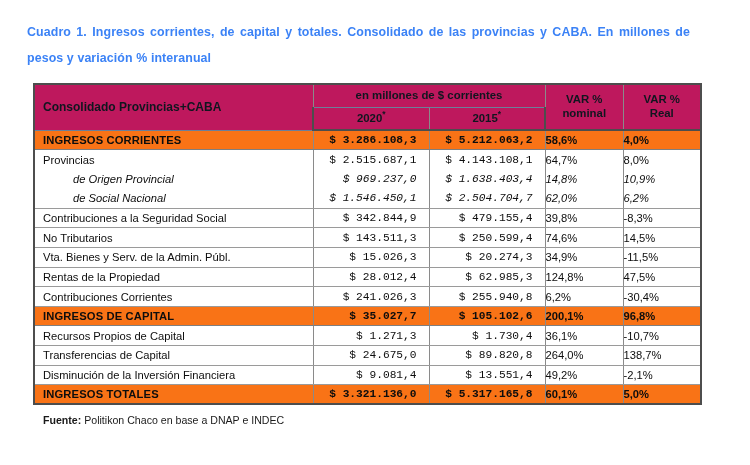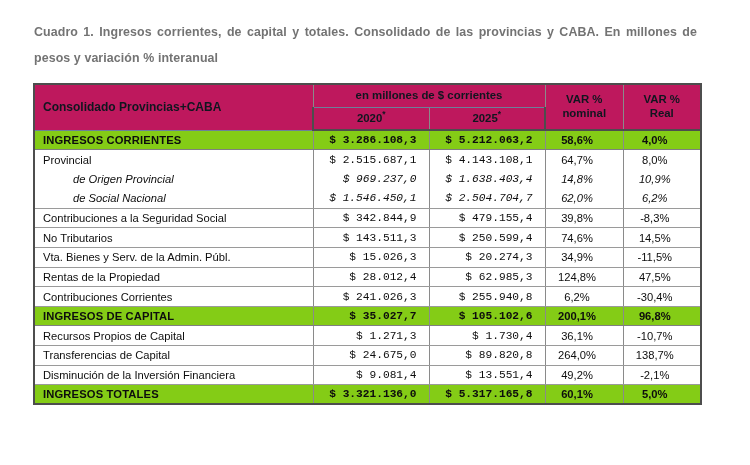--- a/index.html
+++ b/index.html
@@ -18,30 +18,30 @@
   .page {
     position: relative;
     width: 750px;
     height: 465px;
     box-sizing: border-box;
   }
 
   
   .caption {
     position: absolute;
-    left: 34px;
+    left: 27px;
     top: 19px;
     width: 663px;
     font-size: 12.4px;
     font-weight: bold;
     line-height: 26px;
     letter-spacing: 0.1px;
     text-align: justify;
     text-align-last: left;
-    color: #737373;
+    color: #3b82f6;
   }
 
   
   .tbl-wrap {
     position: absolute;
     left: 33px;
     top: 83px;
     width: 667px;
   }
 
@@ -111,28 +111,28 @@
     padding-left: 8px;
     white-space: nowrap;
   }
   tbody td.num {
     text-align: right;
     padding-right: 12px;
     white-space: nowrap;
     font-family: Liberation Mono, monospace;
   }
   tbody td.pct {
-    text-align: center;
+    text-align: left;
     padding-right: 14px;
     white-space: nowrap;
   }
 
   
   tr.section td {
-    background: #84cc16;
+    background: #f97316;
     font-weight: bold;
     border-top: 1px solid #7f7f7f;
     border-bottom: 1px solid #7f7f7f;
   }
   tr.section td.lbl { letter-spacing: 0.15px; }
 
   
   tr.grp-top td { border-bottom: none; }
   tr.grp-mid td { border-top: none; border-bottom: none; margin-top: 14px; }
   tr.grp-end td { border-top: none; }
@@ -193,34 +193,34 @@
           <th class="hdr-var" rowspan="2">
             <span>VAR %</span><br>
             <span>Real</span>
           </th>
         </tr>
         <tr>
           <th class="hdr-year">
             <span>2020</span><span class="sup">*</span>
           </th>
           <th class="hdr-year">
-            <span>2025</span><span class="sup">*</span>
+            <span>2015</span><span class="sup">*</span>
           </th>
         </tr>
       </thead>
       <tbody id="tbody">
           <tr class="section">
             <td class="lbl">INGRESOS CORRIENTES</td>
             <td class="num">$ 3.286.108,3</td>
             <td class="num">$ 5.212.063,2</td>
             <td class="pct">58,6%</td>
             <td class="pct">4,0%</td>
           </tr>
           <tr class="grp-top">
-            <td class="lbl">Provincial</td>
+            <td class="lbl">Provincias</td>
             <td class="num">$ 2.515.687,1</td>
             <td class="num">$ 4.143.108,1</td>
             <td class="pct">64,7%</td>
             <td class="pct">8,0%</td>
           </tr>
           <tr class="grp-mid indent">
             <td class="lbl">de Origen Provincial</td>
             <td class="num">$ 969.237,0</td>
             <td class="num">$ 1.638.403,4</td>
             <td class="pct">14,8%</td>
@@ -300,14 +300,17 @@
             <td class="lbl">INGRESOS TOTALES</td>
             <td class="num">$ 3.321.136,0</td>
             <td class="num">$ 5.317.165,8</td>
             <td class="pct">60,1%</td>
             <td class="pct">5,0%</td>
           </tr>
         </tbody>
     </table>
   </div>
 
+  <div class="source">
+    <span class="lead">Fuente:</span><span> Politikon Chaco en base a DNAP e INDEC</span>
+  </div>
 
 </div>
 
 </body></html>

